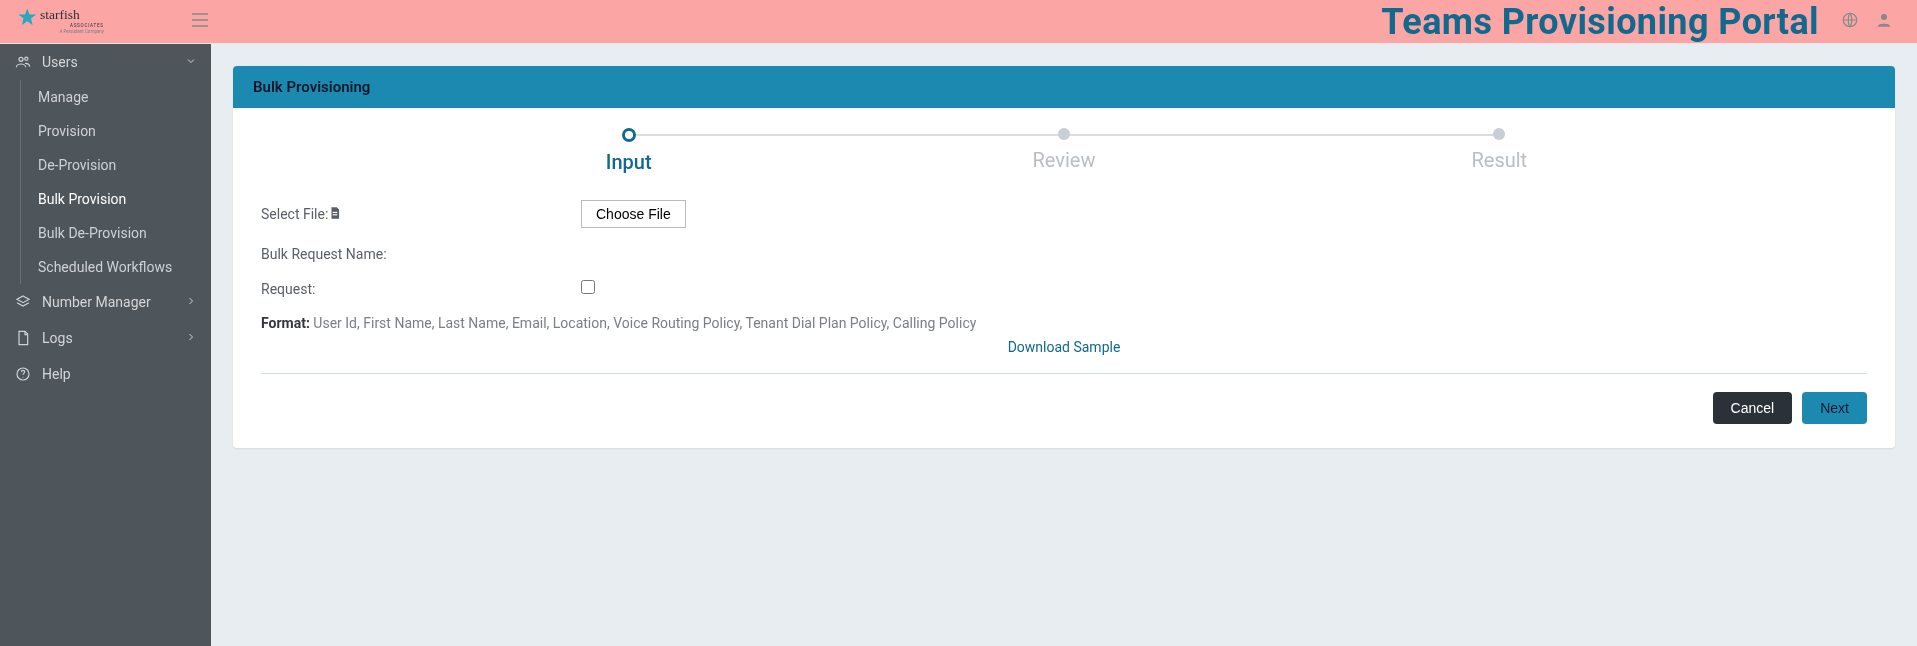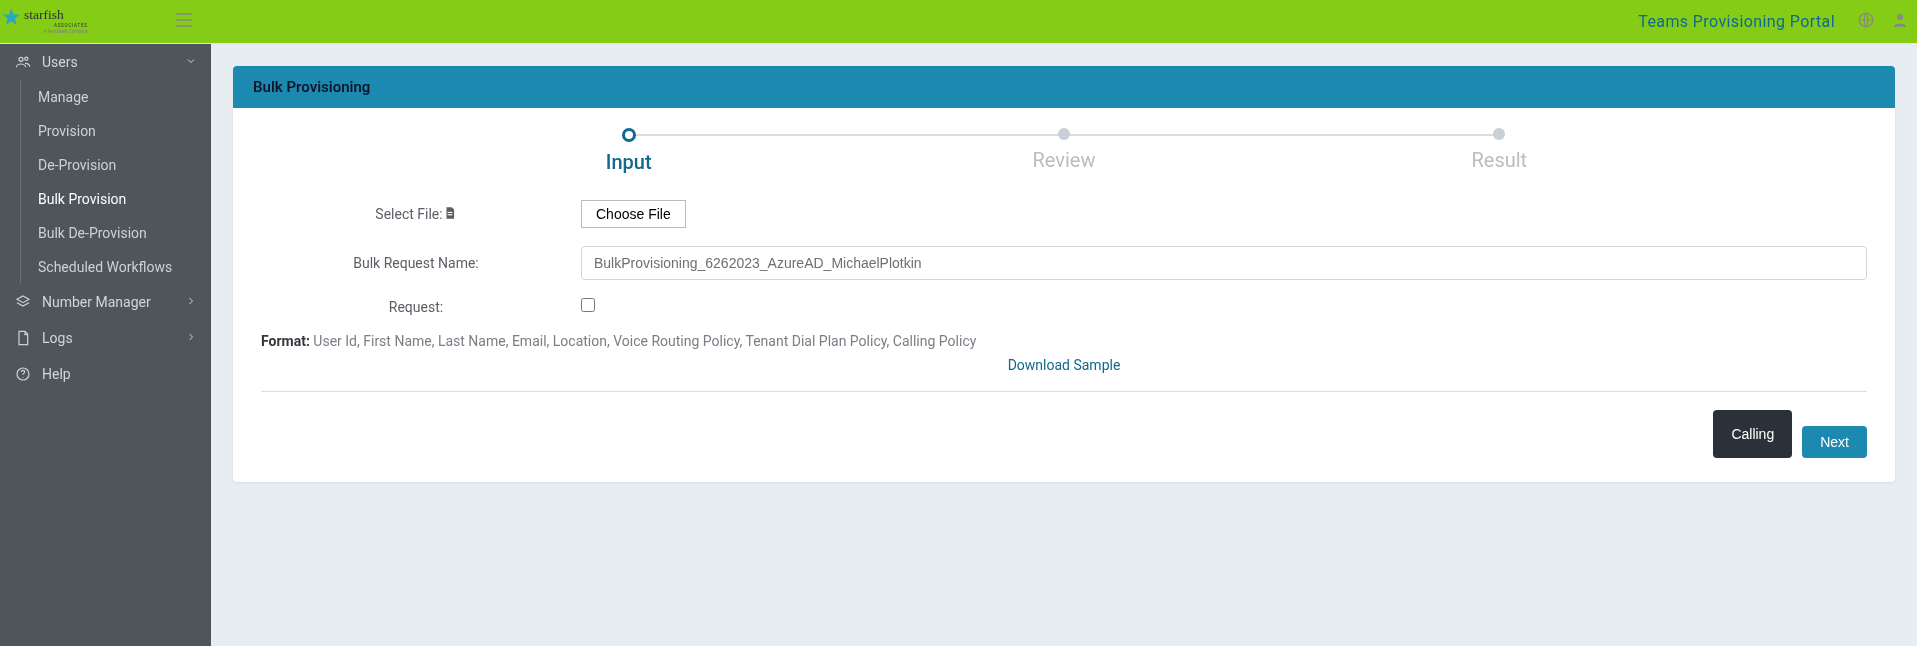--- a/index.html
+++ b/index.html
@@ -1,25 +1,25 @@
 <!DOCTYPE html>
 <html><head>
 <meta charset="utf-8">
 <style>
   * { box-sizing: border-box; margin: 0; padding: 0; }
   html, body { height: 100%; font-family: -apple-system, BlinkMacSystemFont, "Segoe UI", Roboto, Arial, sans-serif; font-size: 14px; color: #333; }
   body { display: flex; flex-direction: column; background: #e8edf2; }
 
   
-  .topbar { display: flex; align-items: center; height: 44px; background: #84cc16; border-bottom: 1px solid #e5e5e5; padding: 0 0; }
+  .topbar { display: flex; align-items: center; height: 44px; background: #fca5a5; border-bottom: 1px solid #e5e5e5; padding: 0 16px; }
   .logo-wrap { display: flex; align-items: center; width: 170px; }
   .logo-svg { width: 120px; height: 36px; }
   .hamburger { color: #888; cursor: pointer; padding: 6px; }
   .topbar-spacer { flex: 1; }
-  .portal-title { color: #11698e; font-size: 16px; font-weight: 400; margin-right: 14px; letter-spacing: 0.4px; }
+  .portal-title { color: #11698e; font-size: 36px; font-weight: 700; margin-right: 14px; letter-spacing: 0.4px; }
   .top-ico { color: #888; padding: 6px 8px; cursor: pointer; }
 
   
   .main { flex: 1; display: flex; min-height: 0; }
 
   
   .sidebar { width: 211px; background: #4e555b; color: #d4d6d8; display: flex; flex-direction: column; font-size: 14px; }
   .side-item { display: flex; align-items: center; padding: 10px 14px; cursor: pointer; position: relative; }
   .side-item .side-ico { width: 18px; display:inline-flex; justify-content:center; color:#cfd2d5; }
   .side-item .side-label { margin-left: 10px; flex:1; }
@@ -43,35 +43,35 @@
   .step.active .step-dot { width:14px; height:14px; background:#fff; border:3px solid #11698e; }
   .step-label { margin-top:8px; font-size:20px; color:#b9bec4; }
   .step.active .step-label { color:#11698e; font-weight:500; }
   .step-line { position:absolute; top:6px; left:0; right:0; height:2px; background:#d9dde2; z-index:1; }
   .step:first-child .step-line { left:50%; }
   .step:last-child  .step-line { right:50%; }
   .step.active .step-line.right-seg { background:#d9dde2; }
 
   
   .form-row { display:flex; align-items:center; margin-bottom:18px; }
-  .form-label { width:320px; text-align:right; color:#5a5f66; font-size:14px; padding-right:10px; display:flex; justify-content:center; align-items:center; }
+  .form-label { width:320px; text-align:right; color:#5a5f66; font-size:14px; padding-right:10px; display:flex; justify-content:flex-start; align-items:center; }
   .form-control { flex:1; }
   .choose-btn { background:#fff; border:1px solid #b8bcc2; padding:5px 14px; font-size:14px; cursor:pointer; }
   .text-input { width:100%; border:1px solid #d3d7dd; border-radius:4px; padding:8px 12px; font-size:14px; color:#6a7075; }
   .checkbox { width:14px; height:14px; }
 
   .format-line { color:#7a7f85; margin-top:6px; }
   .format-line b { color:#34383d; font-weight:700; }
   .download-link { display:block; text-align:center; color:#11698e; margin:8px 0 18px; cursor:pointer; }
   .divider { height:1px; background:#cfe3ec; margin-bottom:18px; }
 
   .btn-row { display:flex; justify-content:flex-end; gap:10px; }
   .btn { border:none; border-radius:4px; padding:8px 18px; font-size:14px; cursor:pointer; }
   .btn-dark { background:#2b3138; color:#fff; }
-  .btn-primary { background:#1c8ab0; color:#ffffff;margin-top:16px; }
+  .btn-primary { background:#1c8ab0; color:#0f172a; }
 </style>
 </head>
 <body>
 
 <div class="topbar">
   <div class="logo-wrap">
     <svg class="logo-svg" viewBox="0 0 160 44">
       <g transform="translate(3,4)">
 
         <polygon points="12,0 15,8 24,8 17,13 19,22 12,17 5,22 7,13 0,8 9,8" fill="#2aa6bf"></polygon>
@@ -211,23 +211,20 @@
           </div>
           <div class="form-control">
             <button class="choose-btn">Choose File</button>
           </div>
         </div>
 
         <div class="form-row">
           <div class="form-label">
             <span>Bulk Request Name:</span>
           </div>
-          <div class="form-control">
-            <input type="text" class="text-input" value="BulkProvisioning_6262023_AzureAD_MichaelPlotkin" style="">
-          </div>
         </div>
 
         <div class="form-row">
           <div class="form-label">
             <span>Request:</span>
           </div>
           <div class="form-control">
             <input type="checkbox" class="checkbox" style="">
           </div>
         </div>
@@ -236,20 +233,20 @@
           <b>Format:</b>
           <span> </span>
           <span>User Id, First Name, Last Name, Email, Location, Voice Routing Policy, Tenant Dial Plan Policy, Calling Policy</span>
         </div>
 
         <a class="download-link">Download Sample</a>
 
         <div class="divider"></div>
 
         <div class="btn-row">
-          <button class="btn btn-dark">Calling</button>
+          <button class="btn btn-dark">Cancel</button>
           <button class="btn btn-primary">Next</button>
         </div>
 
       </div>
     </div>
   </div>
 </div>
 
 </body></html>

